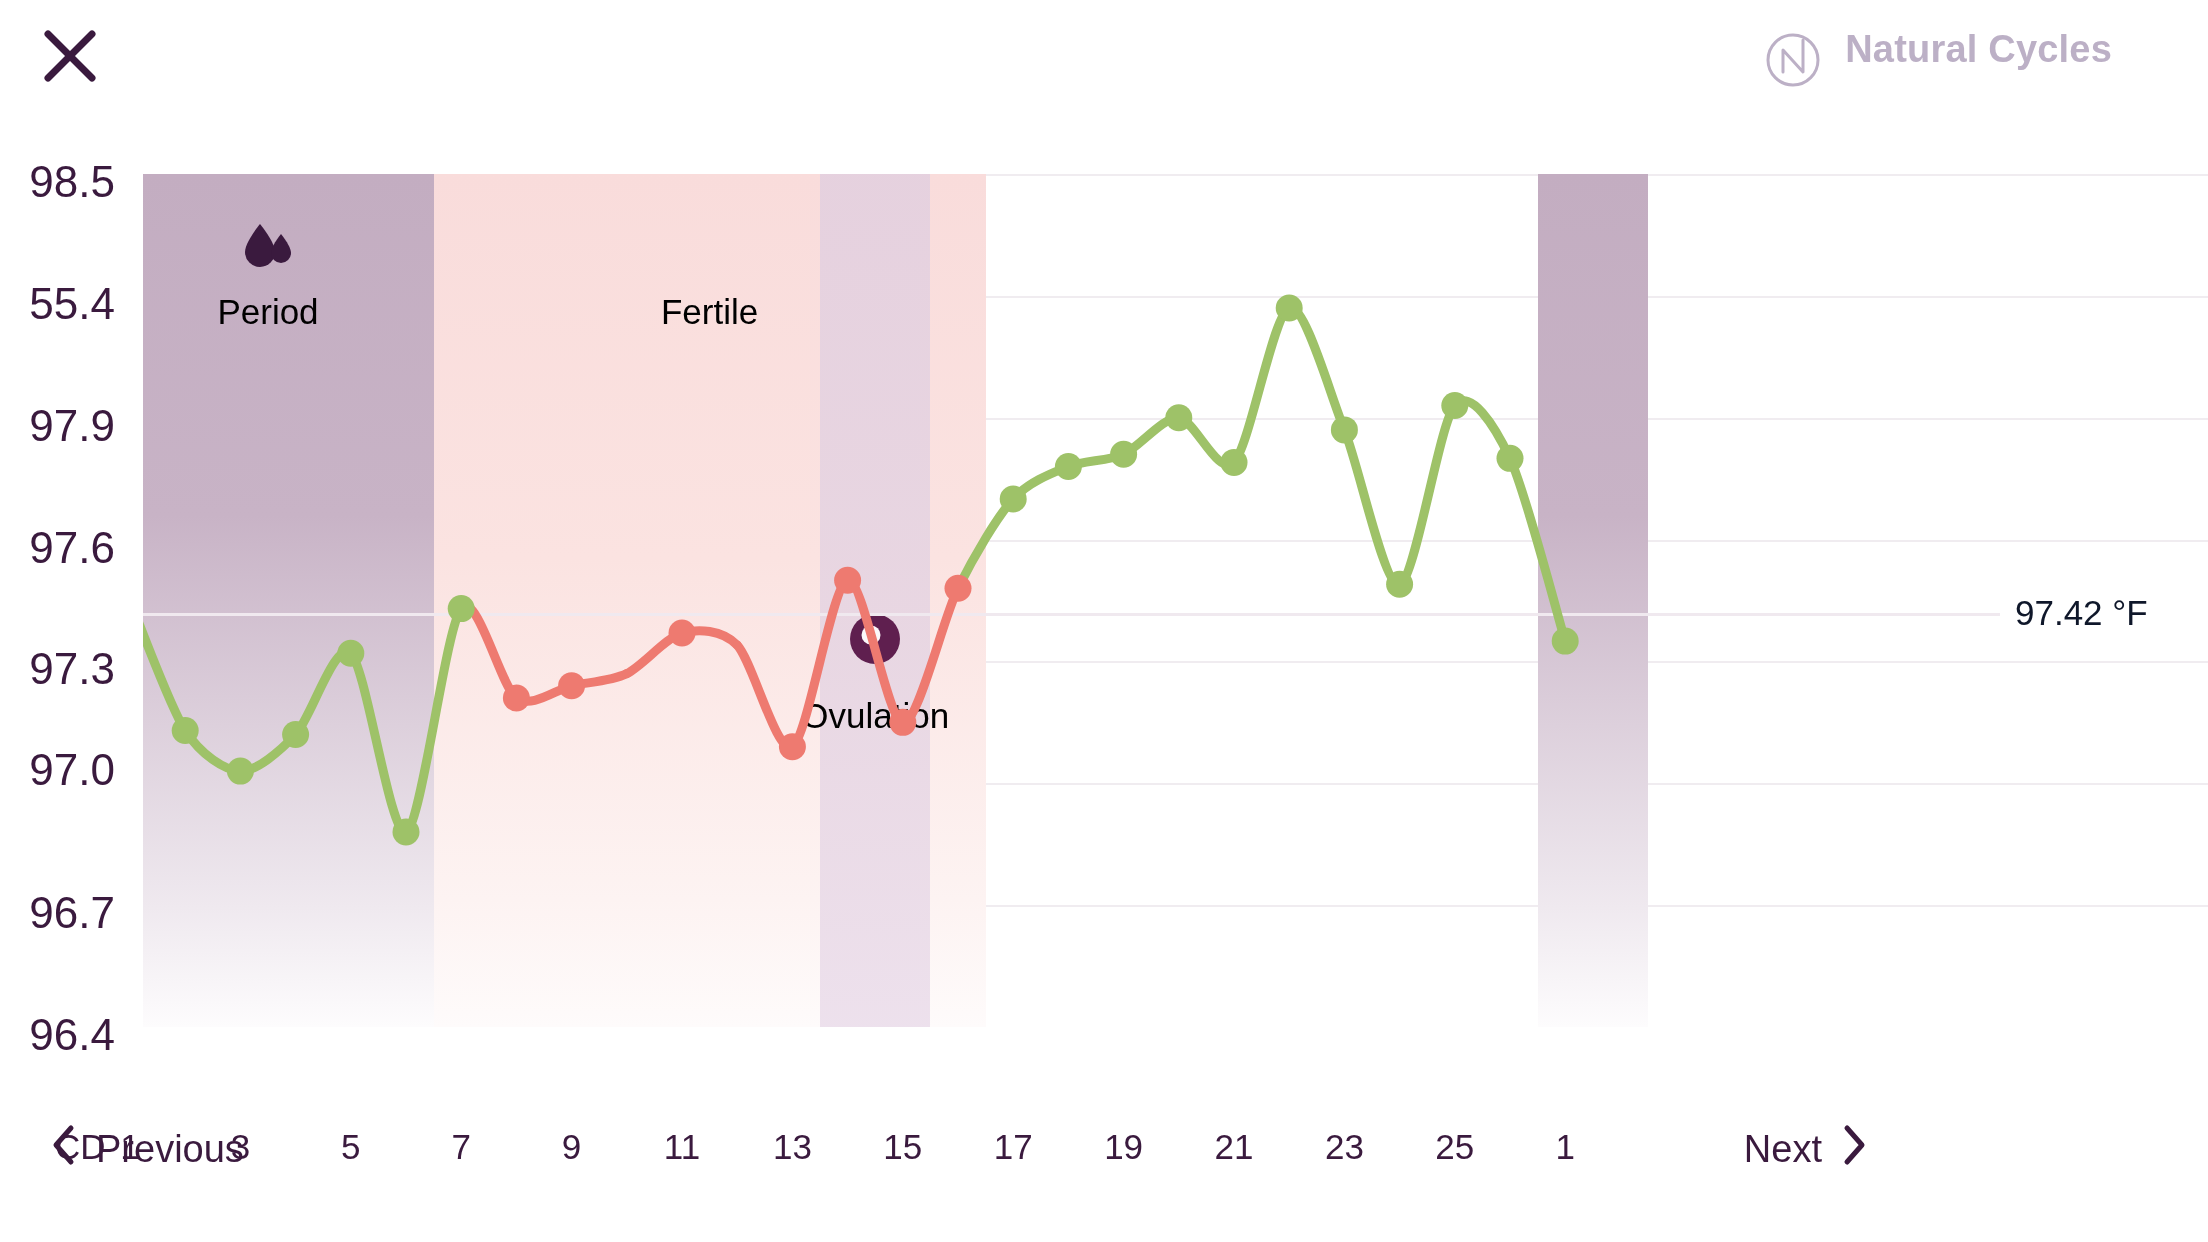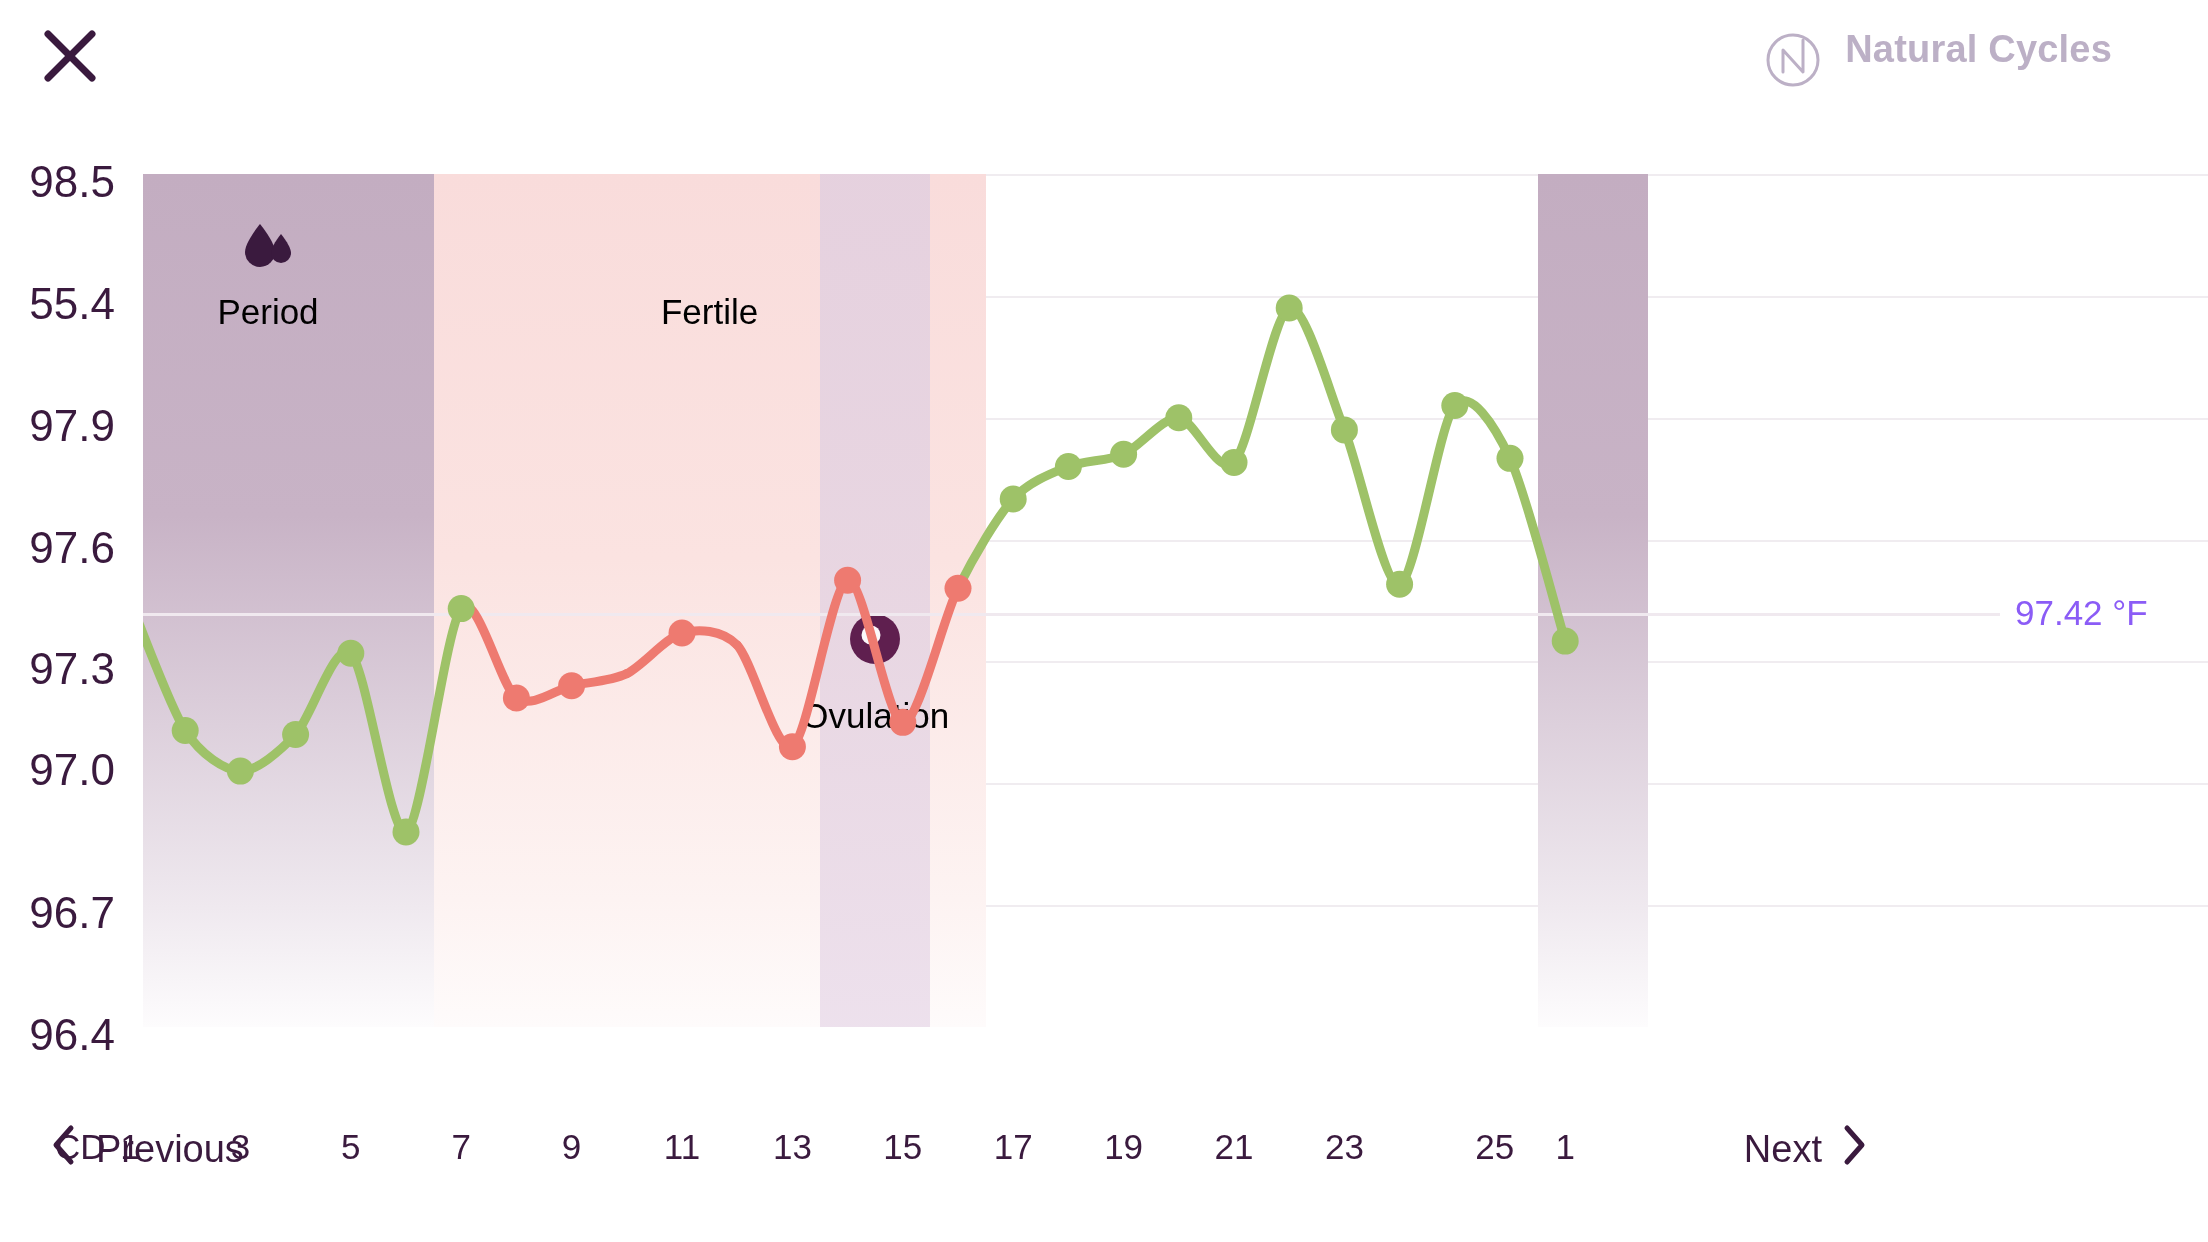--- a/index.html
+++ b/index.html
@@ -33,21 +33,21 @@
   .band-period{background:linear-gradient(to bottom,#c3adc1 0%,#c8b3c6 40%,#efe9ef 86%,#fdfcfd 100%);}
   .band-fertile{background:linear-gradient(to bottom,#f9dcdb 0%,#fbe3e1 45%,#fdf3f2 85%,#fefbfb 100%);}
   .band-ovulation{background:linear-gradient(to bottom,#e2cfdf 0%,#e5d4e2 55%,#eadcea 100%);opacity:.85;}
 
   .band-label{position:absolute;font-size:35px;color:#000000;text-align:center;
     white-space:nowrap;transform:translateX(-50%);}
   .period-icon{position:absolute;transform:translateX(-50%);}
   .ovu-icon{position:absolute;transform:translate(-50%,-50%);}
 
   .refline{position:absolute;height:3px;background:#f0e9ef;}
-  .reflabel{position:absolute;font-size:35px;color:#8b5cf6;white-space:nowrap;
+  .reflabel{position:absolute;font-size:35px;color:#0f172a;white-space:nowrap;
     transform:translateY(-50%);}
 
   .xaxis{position:absolute;left:0;top:1017px;width:1884px;height:60px;}
   .xtick{position:absolute;font-size:35px;color:#3a1a3e;transform:translateX(-50%);}
   .cd-label{position:absolute;left:55px;top:0;font-size:35px;color:#3a1a3e;}
 
   
   .footer{position:absolute;left:0;top:1080px;width:1920px;height:162px;}
   .nav-btn{position:absolute;display:flex;align-items:center;gap:20px;
     font-size:38px;color:#3a1a3e;cursor:pointer;top:44px;}
@@ -173,21 +173,21 @@
         <span class="xtick" style="left: 350.8px;">5</span>
         <span class="xtick" style="left: 461.2px;">7</span>
         <span class="xtick" style="left: 571.6px;">9</span>
         <span class="xtick" style="left: 682px;">11</span>
         <span class="xtick" style="left: 792.4px;">13</span>
         <span class="xtick" style="left: 902.8px;">15</span>
         <span class="xtick" style="left: 1013.2px;">17</span>
         <span class="xtick" style="left: 1123.6px;">19</span>
         <span class="xtick" style="left: 1234px;">21</span>
         <span class="xtick" style="left: 1344.4px;">23</span>
-        <span class="xtick" style="left: 1454.8px; margin-left: 40px;">25</span>
+        <span class="xtick" style="left: 1454.8px;">25</span>
         <span class="xtick" style="left: 1565.2px;">1</span>
       </div>
   </div>
 
   <div class="footer">
     <div class="nav-btn nav-prev">
       <span>
         <svg width="26" height="42" viewBox="0 0 26 42">
             <path d="M21 4 L6 21 L21 38" fill="none" stroke="#3a1a3e" stroke-width="5" stroke-linecap="round" stroke-linejoin="round"></path>
           </svg>

